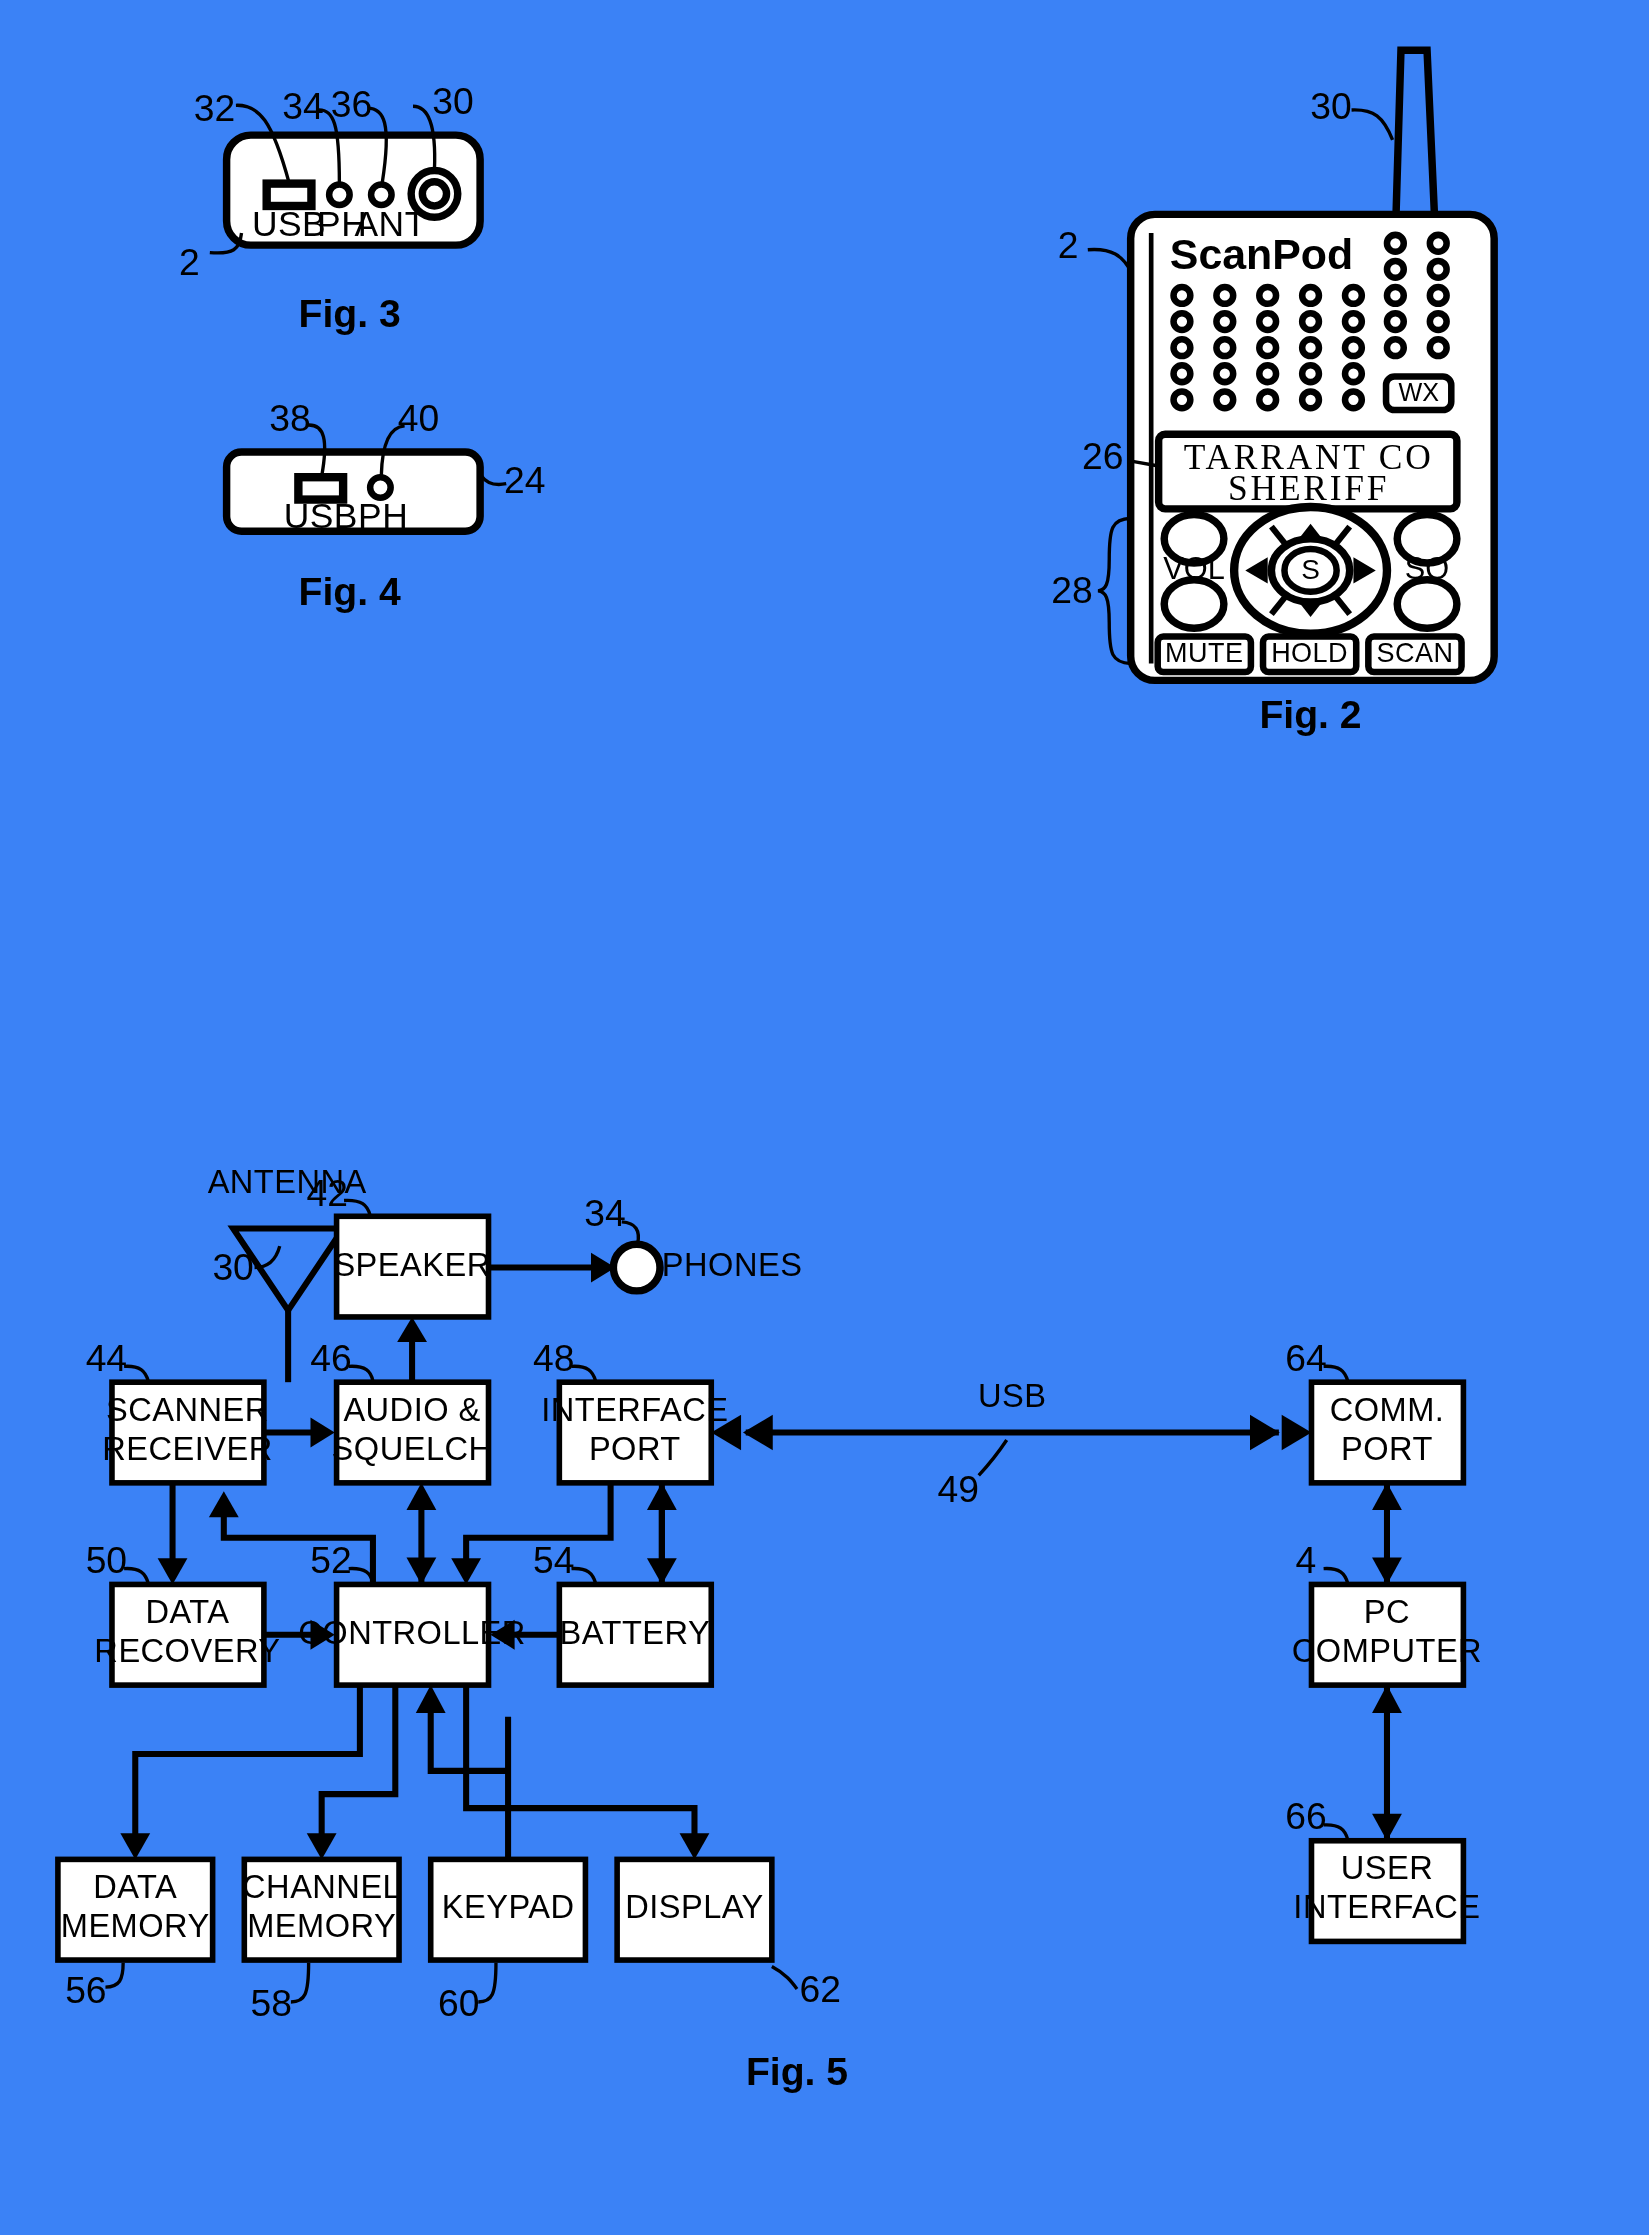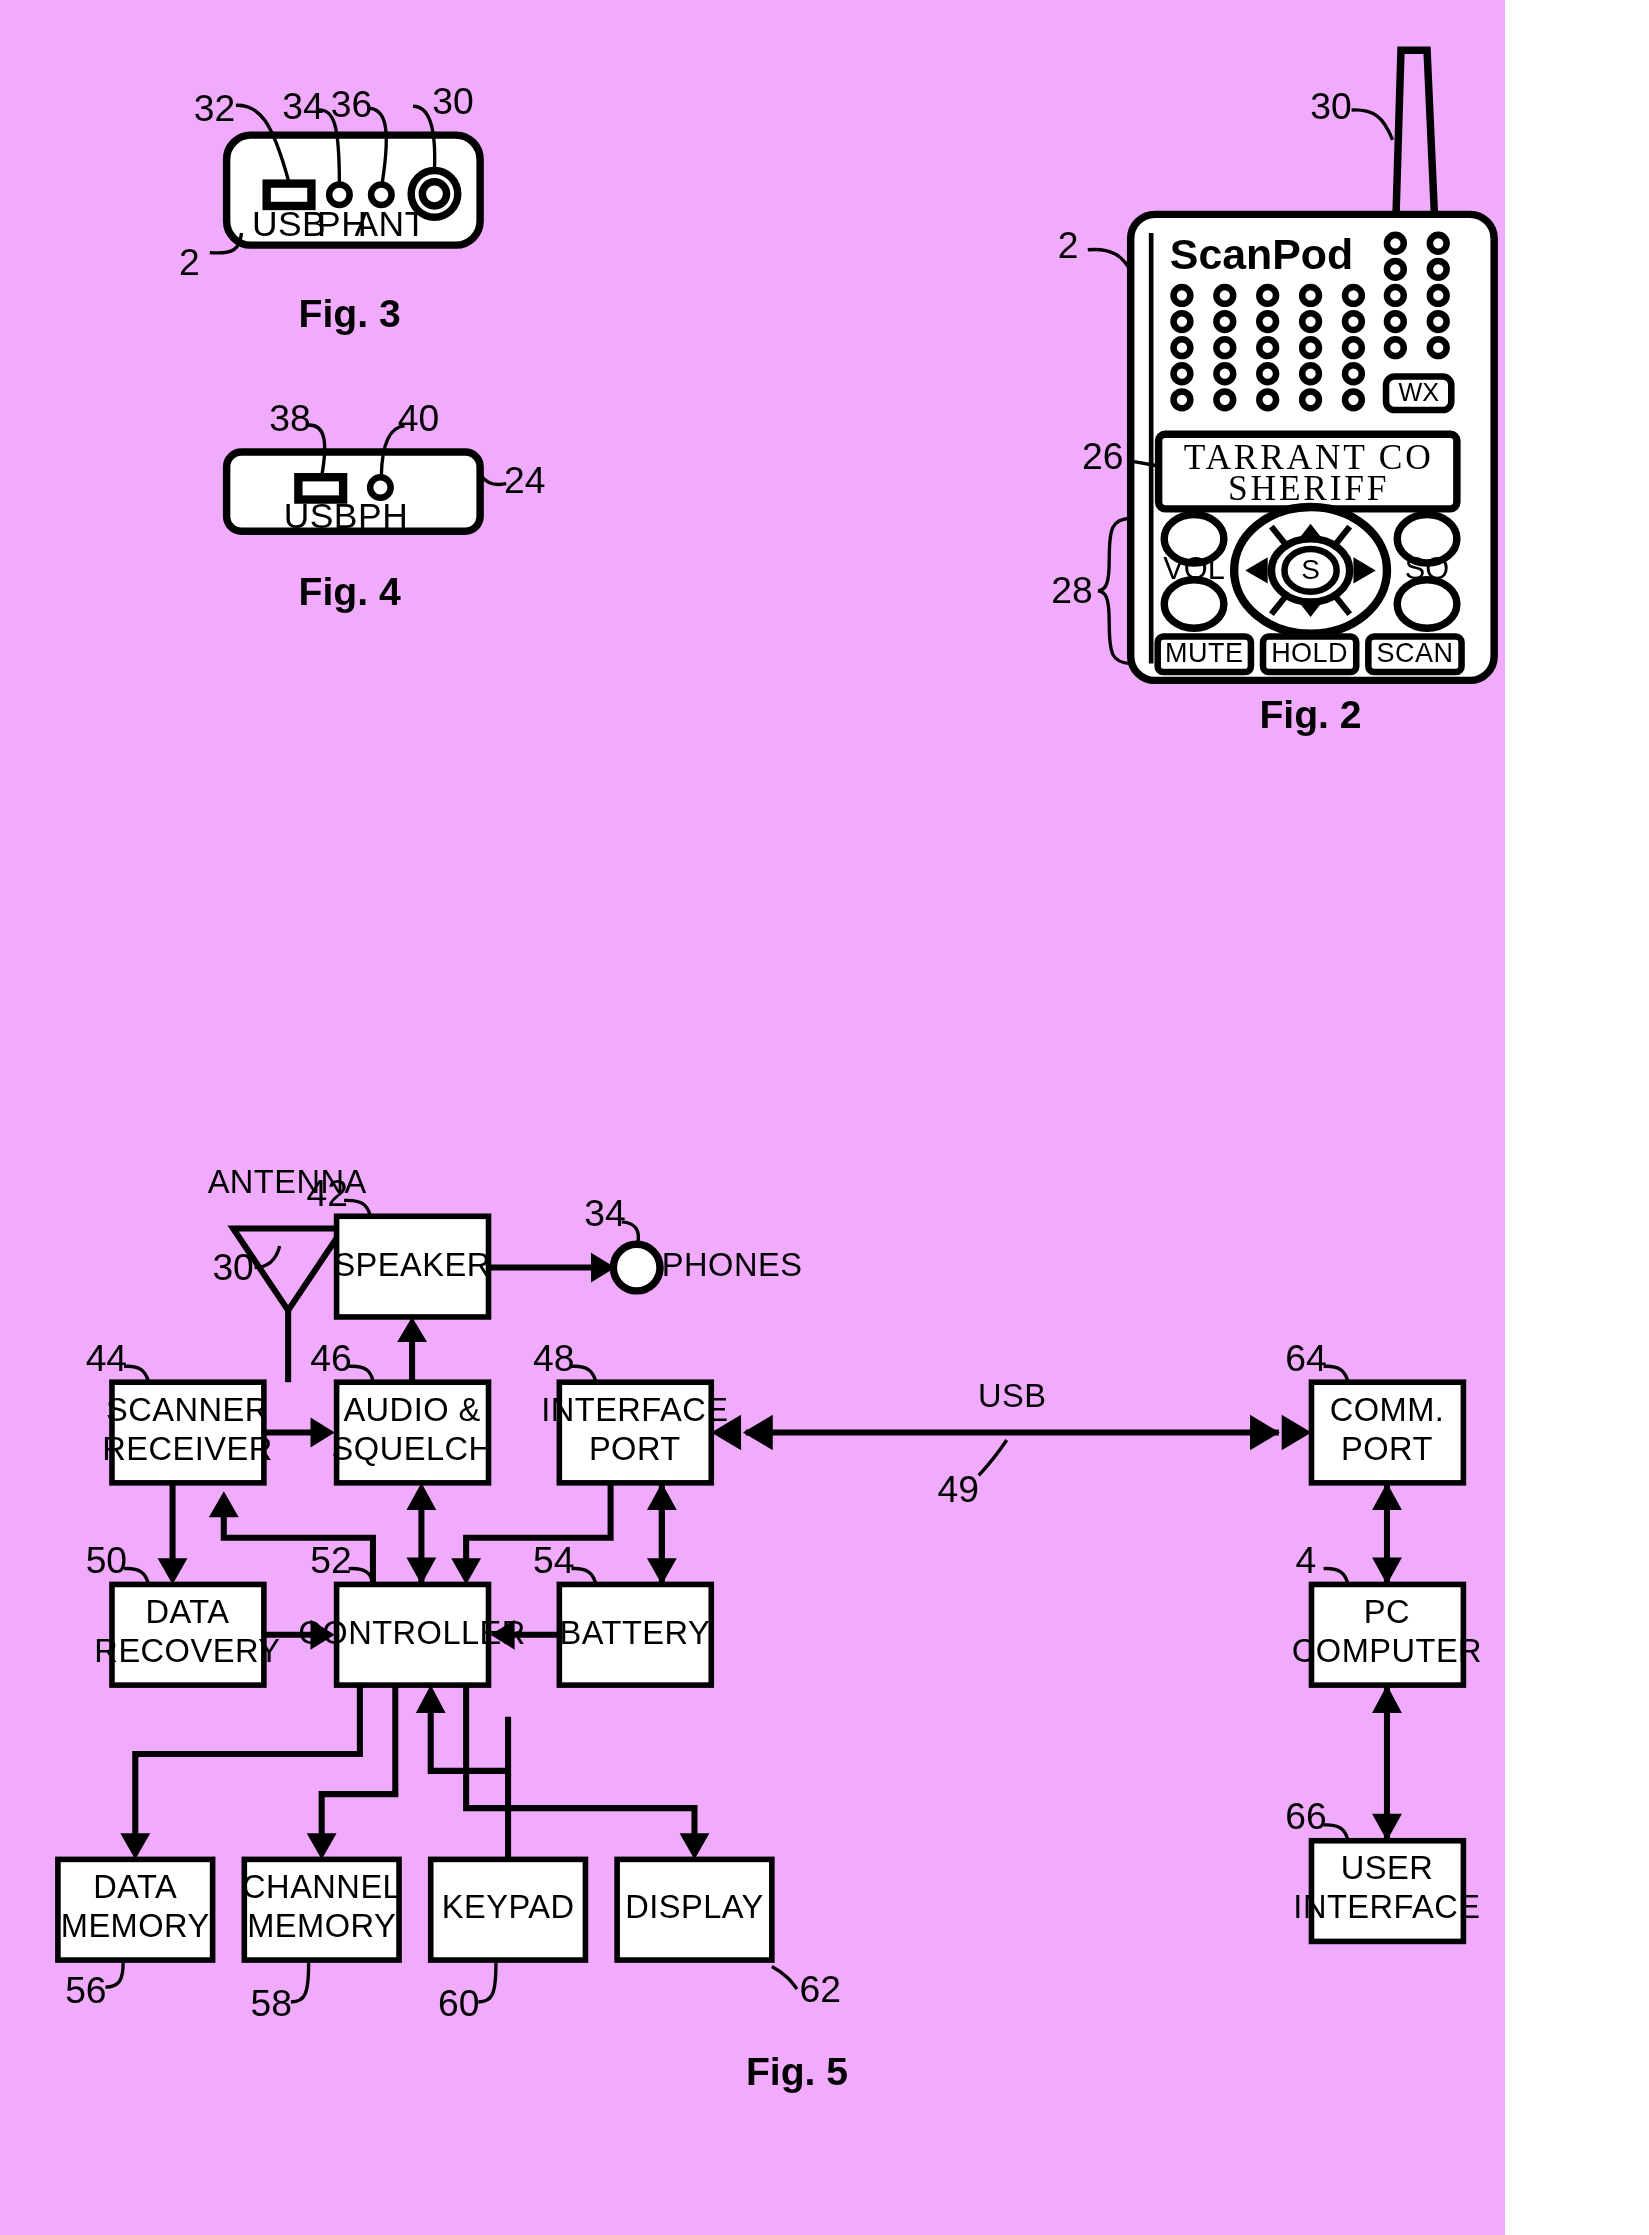--- a/index.html
+++ b/index.html
@@ -6,23 +6,23 @@
     margin: 0;
     padding: 0;
     background: #ffffff;
   }
   body {
     font-family: "Liberation Sans", sans-serif;
     color: #000000;
   }
   #sheet {
     position: relative;
-    width: 1505px;
+    width: 1649px;
     height: 2235px;
-    background: #f0abfc;
+    background: #3b82f6;
     overflow: hidden;
   }
   svg#figsvg {
     position: absolute;
     left: 0; top: 0;
     width: 1649px;
     height: 2235px;
     display: block;
   }
   .ln   { fill: none; stroke: #000; stroke-width: 5; }

